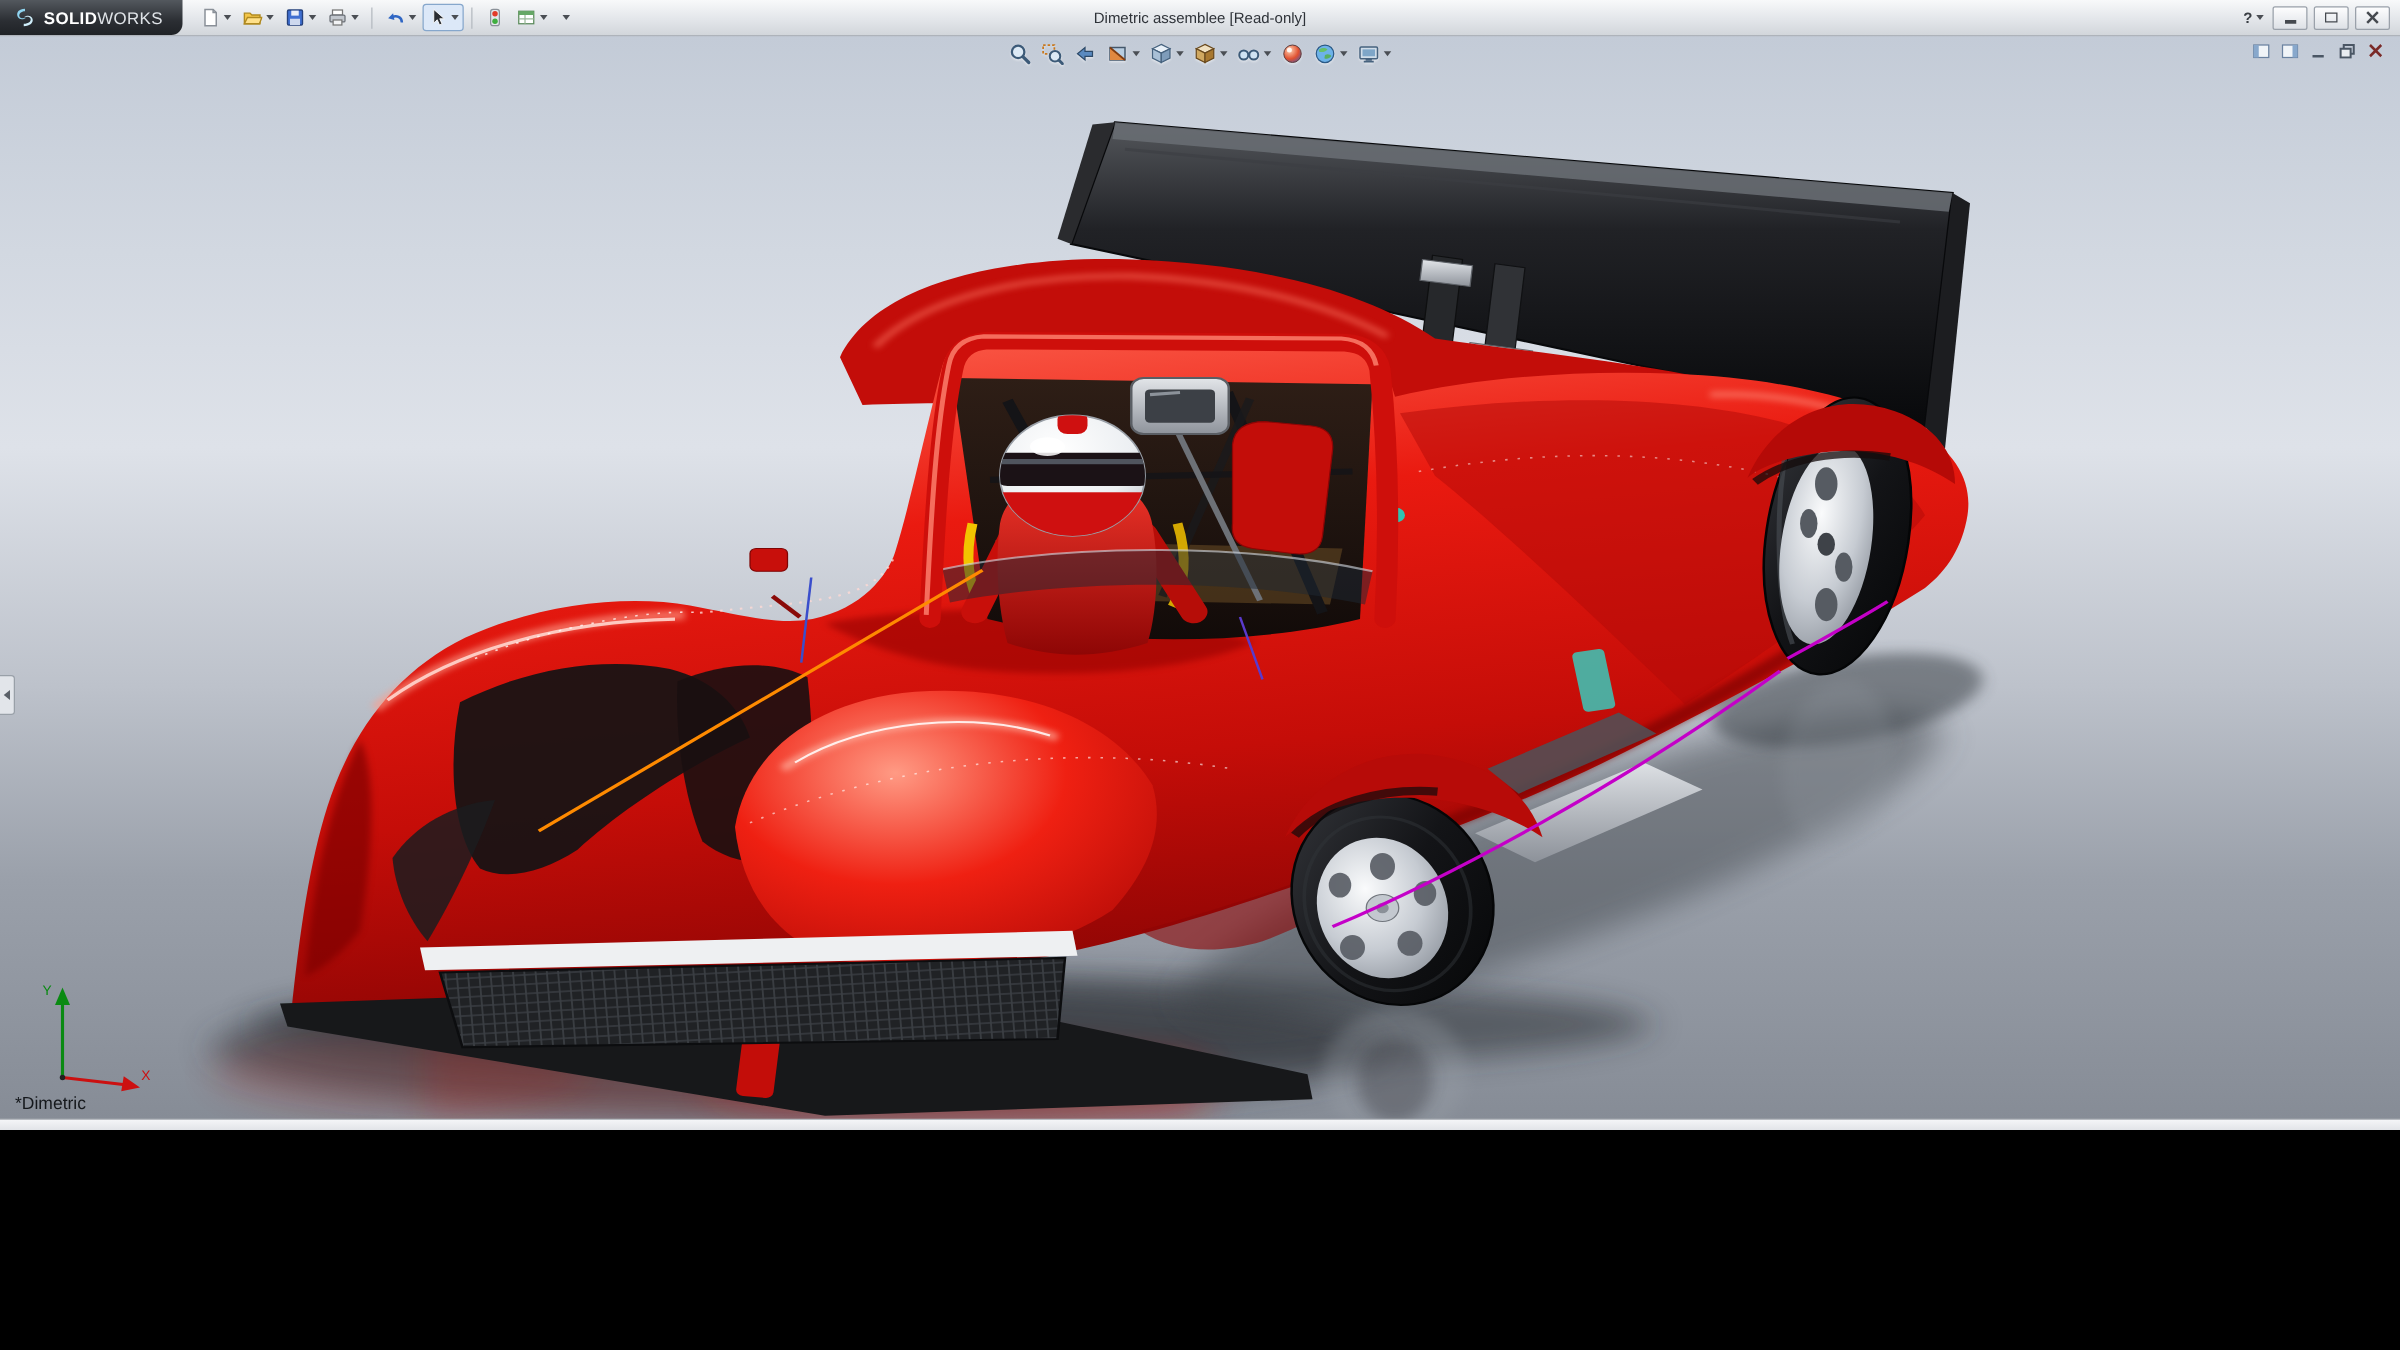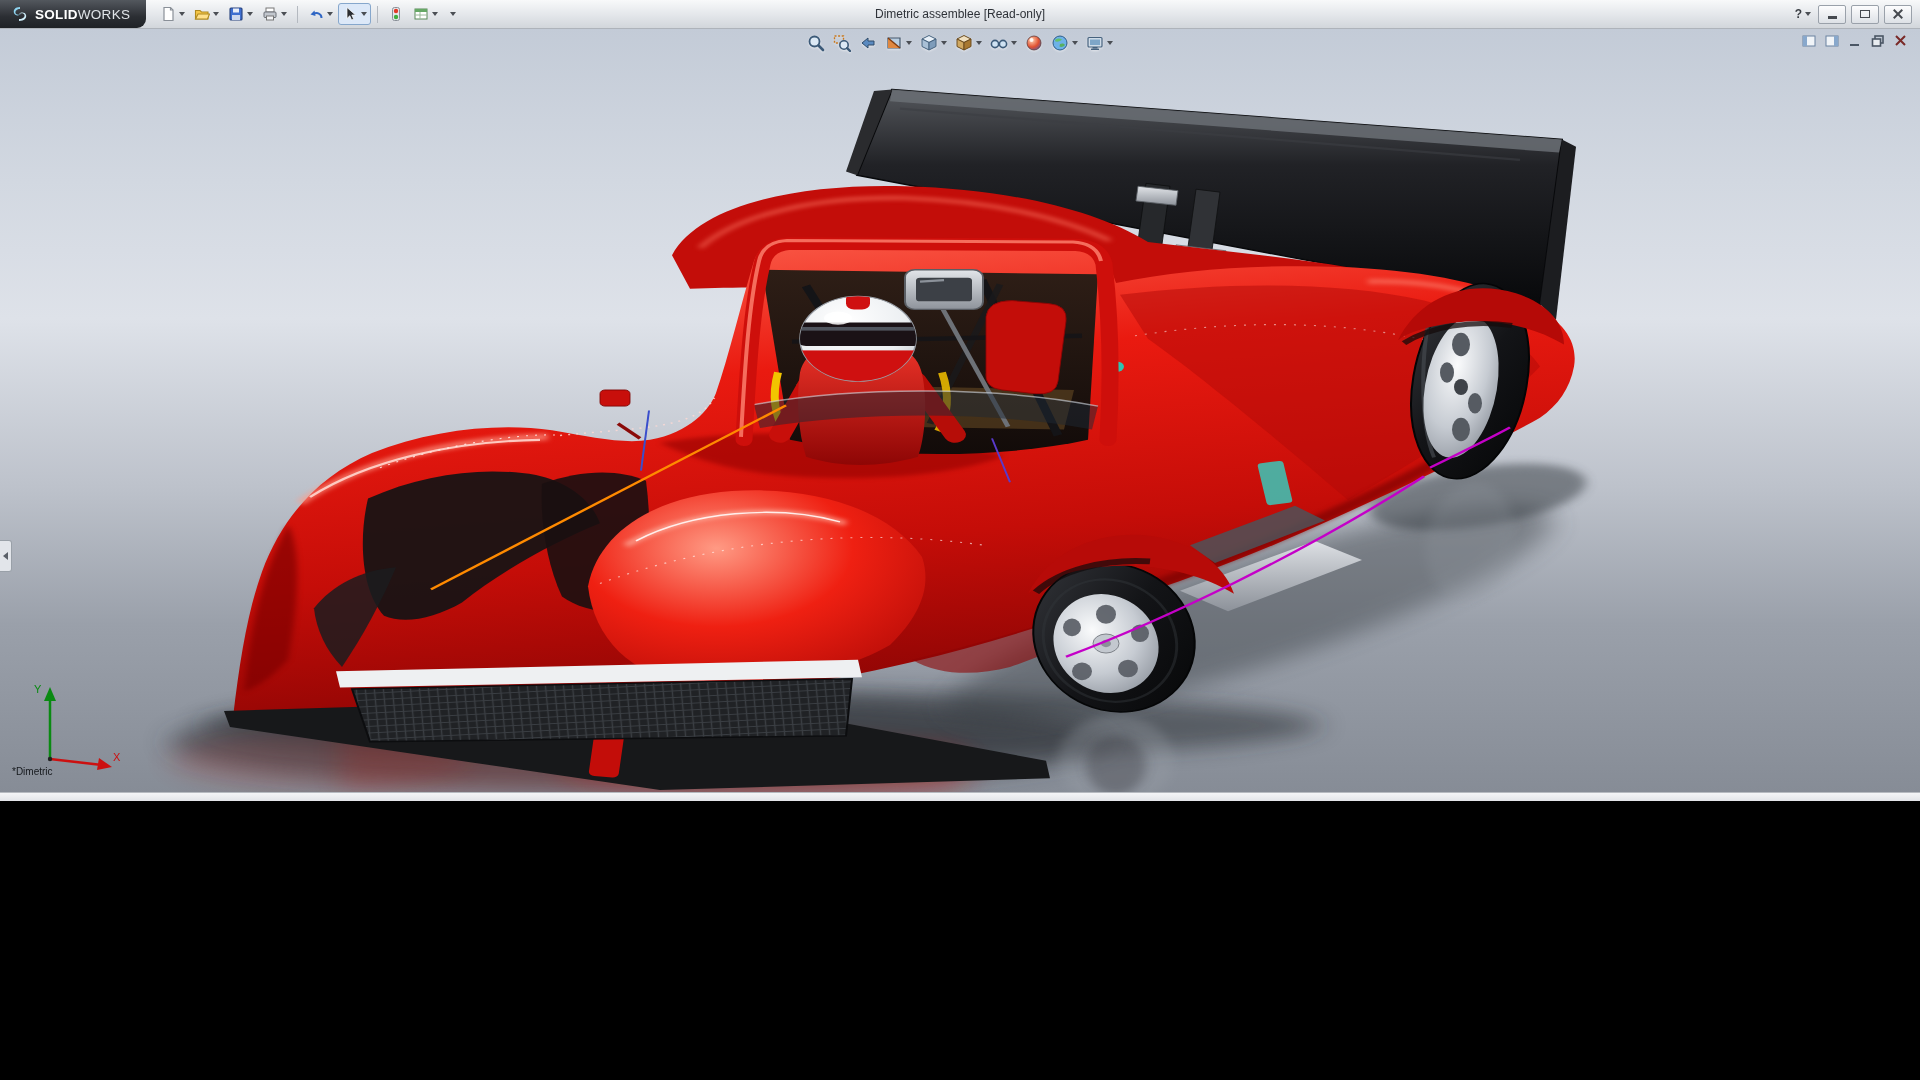--- a/index.html
+++ b/index.html
@@ -1,17 +1,17 @@
 <!DOCTYPE html>
 <html><head>
 <meta charset="utf-8">
 <style>
   html,body{margin:0;padding:0;background:#000;}
   body{width:1920px;height:1080px;overflow:hidden;font-family:"Liberation Sans",sans-serif;}
-  .window{position:relative;width:1920px;height:801px;background:#d6dadf;border-radius:22px;}
+  .window{position:relative;width:1920px;height:904px;background:#d6dadf;border-radius:22px;}
 
   
   .titlebar{position:absolute;top:0;left:0;right:0;height:28px;display:flex;align-items:center;
     background:linear-gradient(#f8f9fa,#e3e6ea 55%,#d2d6db);border-bottom:1px solid #aeb3ba;z-index:10;}
   .logo{display:flex;align-items:center;gap:5px;height:28px;padding:0 16px 0 10px;
     background:linear-gradient(#53585e,#2b2e33 60%,#1f2226);border-radius:0 0 9px 0;}
   .brand{color:#fff;font-size:13.5px;font-weight:700;letter-spacing:.3px;}
   .brand .lt{font-weight:400;color:#dfe3e7;}
   .tb{display:flex;align-items:center;margin-left:10px;gap:1px;}
   .tb-btn{display:flex;align-items:center;padding:2px 3px;border:1px solid transparent;border-radius:3px;}
@@ -40,21 +40,21 @@
   .hu-btn{display:flex;align-items:center;padding:2px 3px;border-radius:3px;}
   .hu-btn svg{filter:drop-shadow(0 1px 1px rgba(255,255,255,.55));}
 
   .doc-controls{position:absolute;top:5px;right:10px;display:flex;gap:5px;z-index:5;}
   .dc-btn{display:flex;align-items:center;justify-content:center;width:18px;height:15px;border-radius:2px;}
 
   .left-tab{position:absolute;left:0;top:512px;width:11px;height:30px;background:#e2e5ea;border:1px solid #99a0a8;
     border-left:none;border-radius:0 3px 3px 0;display:flex;align-items:center;justify-content:center;z-index:5;}
   .tri-left{width:0;height:0;border-top:4px solid transparent;border-bottom:4px solid transparent;border-right:5px solid #5a6068;}
 
-  .orientation-label{position:absolute;left:12px;bottom:16px;font-size:10px;color:#15181c;z-index:6;}
+  .orientation-label{position:absolute;left:12px;bottom:6px;font-size:14px;color:#15181c;z-index:6;}
   .triad{position:absolute;left:16px;bottom:22px;z-index:5;}
 
   .statusbar{position:absolute;bottom:0;left:0;right:0;height:8px;
     background:linear-gradient(#f4f5f7,#e2e4e8);border-top:1px solid #b6bac0;z-index:10;}
 </style>
 </head>
 <body>
 
 <div class="window">
 

